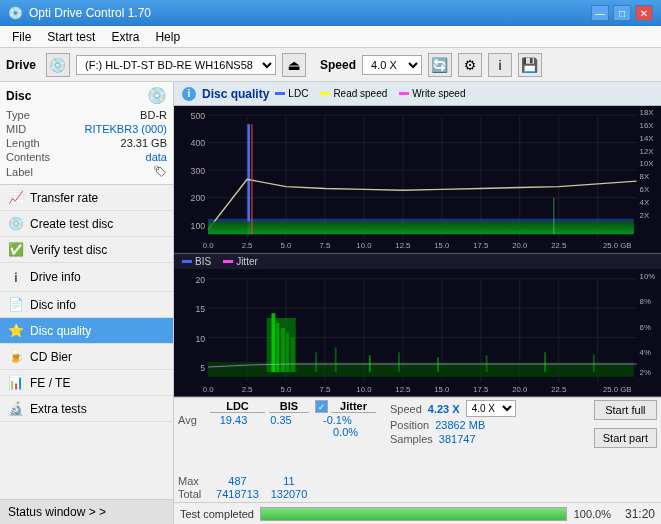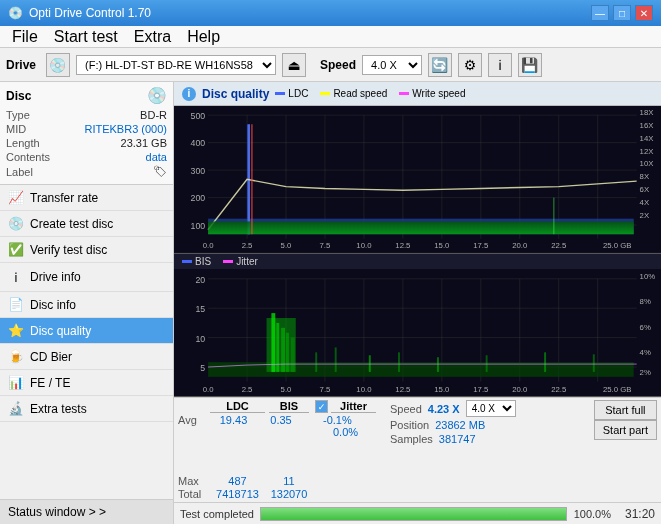--- a/index.html
+++ b/index.html
@@ -25,21 +25,21 @@
 
     
     .menu-bar {
       background: #f8f8f8;
       border-bottom: 1px solid #ccc;
       display: flex;
       align-items: center;
       padding: 2px 4px;
       height: 22px;
     }
-    .menu-item { padding: 2px 8px; cursor: pointer; font-size: 16px; }
+    .menu-item { padding: 2px 8px; cursor: pointer; font-size: 12px; }
 
     
     .toolbar {
       background: #f0f0f0;
       border-bottom: 1px solid #ccc;
       display: flex;
       align-items: center;
       padding: 3px 6px;
       height: 34px;
       gap: 6px;
@@ -526,21 +526,21 @@
           <div style="display:flex; gap:6px; margin-bottom:2px;">
             <span style="color:#555;">Position</span>
             <span style="color:#0066cc;">23862 MB</span>
           </div>
           <div style="display:flex; gap:6px;">
             <span style="color:#555;">Samples</span>
             <span style="color:#0066cc;">381747</span>
           </div>
         </div>
 
-        <div style="display:flex; flex-direction:column; gap:0; margin-left:auto;">
+        <div style="display:flex; flex-direction:column; gap:8px; margin-left:auto;">
           <button class="action-btn">Start full</button>
           <button class="action-btn">Start part</button>
         </div>
       </div>
 
       <div class="progress-area">
         <span class="status-text">Test completed</span>
         <div class="progress-bar-container">
           <div class="progress-bar-fill" style="width:100%;"></div>
         </div>

